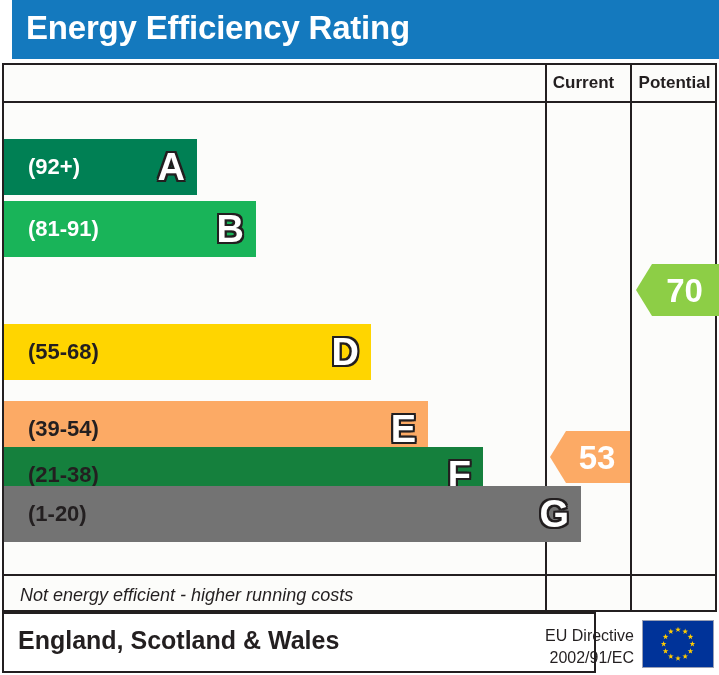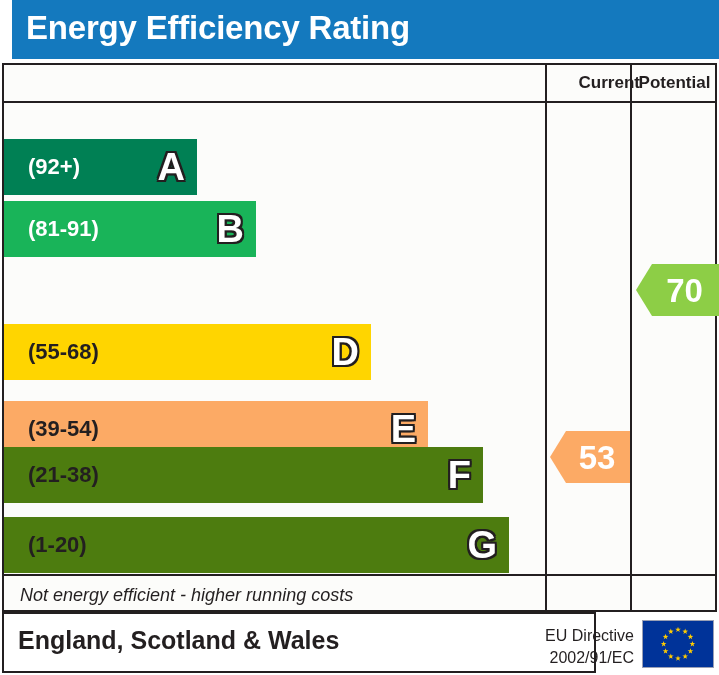--- a/index.html
+++ b/index.html
@@ -78,21 +78,21 @@
 
   .col-head {
     position: absolute;
     top: 8px;
     font-size: 17px;
     font-weight: bold;
     color: #231f20;
     text-align: center;
     white-space: nowrap;
   }
-  .col-head.current   { left: 547px; width: 89px; text-align: right; }
+  .col-head.current   { left: 535px; width: 89px; }
   .col-head.potential { left: 628px; width: 85px; }
 
   .edge-note {
     position: absolute;
     left: 16px;
     font-style: italic;
     font-size: 18px;
     color: #231f20;
     white-space: nowrap;
   }
@@ -233,25 +233,25 @@
           <span class="letter">B</span>
         </div>
         <div class="bar" style="top: 184.5px; width: 367px; height: 56px; background: rgb(255, 213, 0);">
           <span class="range" style="color: rgb(35, 31, 32);">(55-68)</span>
           <span class="letter">D</span>
         </div>
         <div class="bar" style="top: 262px; width: 424px; height: 56px; background: rgb(252, 170, 101);">
           <span class="range" style="color: rgb(35, 31, 32);">(39-54)</span>
           <span class="letter">E</span>
         </div>
-        <div class="bar" style="top: 307.5px; width: 479px; height: 56px; background: #4d7c0f;">
+        <div class="bar" style="top: 307.5px; width: 479px; height: 56px; background: #15803d;">
           <span class="range" style="color: rgb(35, 31, 32);">(21-38)</span>
           <span class="letter">F</span>
         </div>
-        <div class="bar" style="top: 378px; width: 505px; height: 56px; background: #4d7c0f;">
+        <div class="bar" style="top: 347px; width: 577px; height: 56px; background: #737373;">
           <span class="range" style="color: rgb(35, 31, 32);">(1-20)</span>
           <span class="letter">G</span>
         </div>
       </div>
     <div class="pointers">
         <div class="pointer current" style="top: 322px; background: rgb(252, 170, 101);">
           <span class="val">53</span>
         </div>
         <div class="pointer potential" style="top: 199px; background: rgb(141, 206, 70);">
           <span class="val">70</span>

